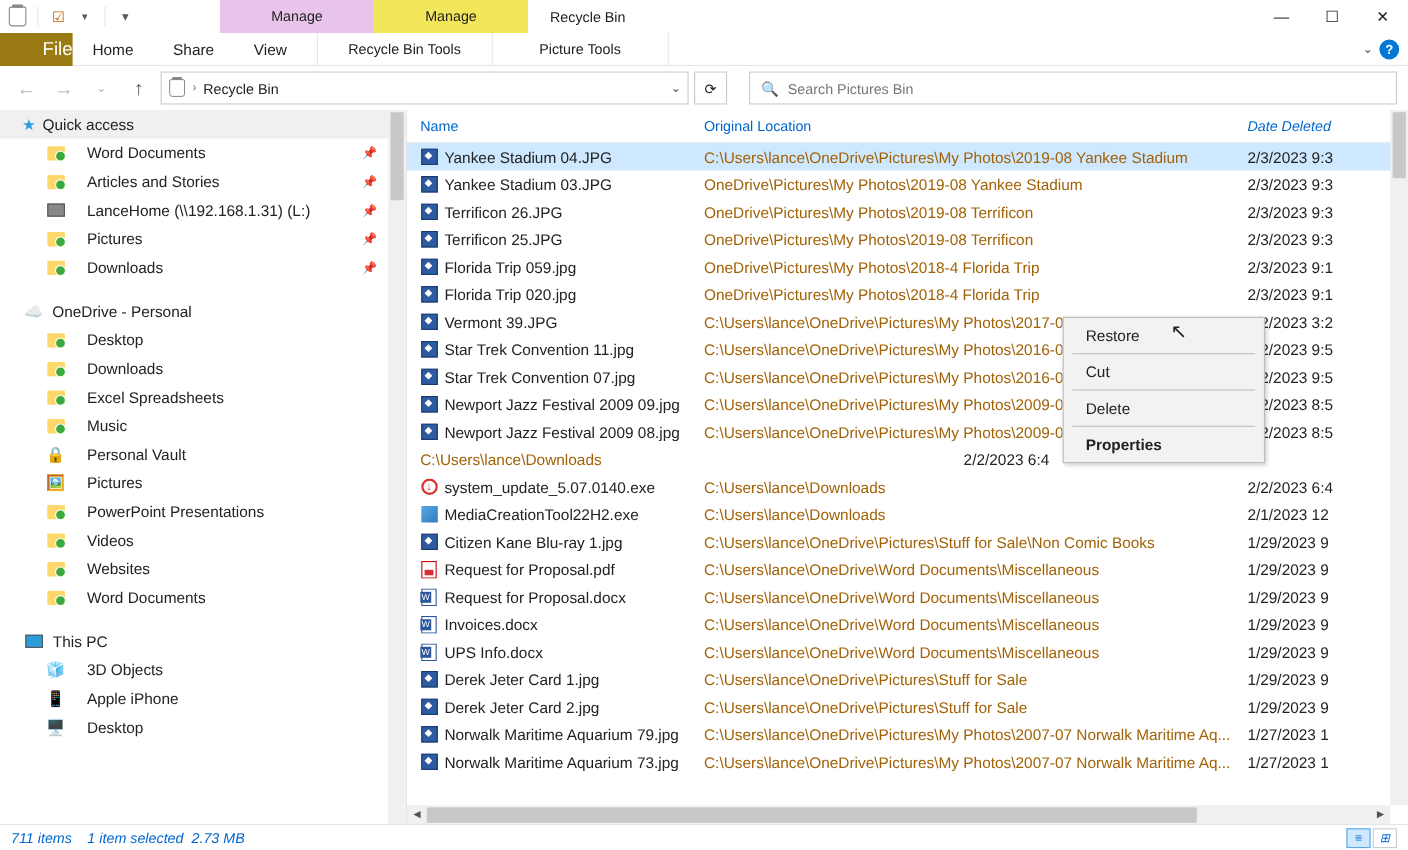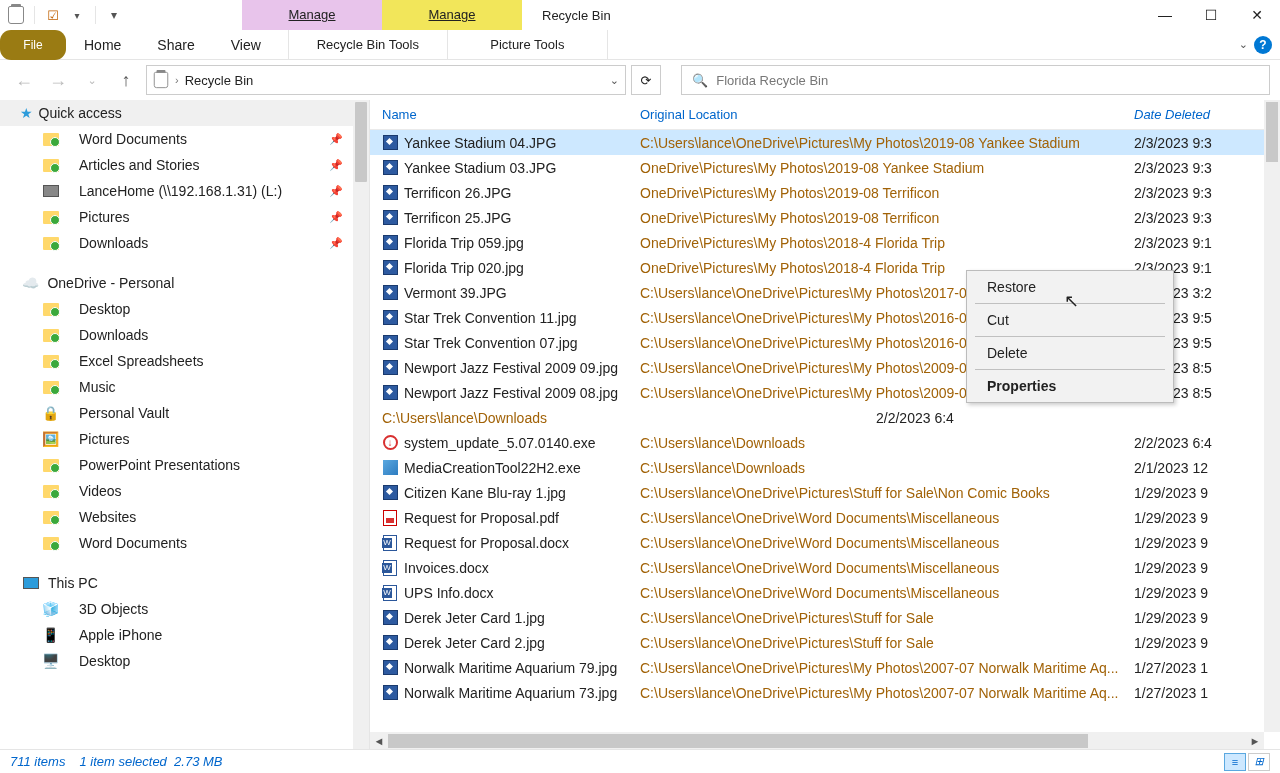--- a/index.html
+++ b/index.html
@@ -3,31 +3,31 @@
 <meta charset="utf-8">
 <style>
 * { box-sizing: border-box; margin: 0; padding: 0; font-family: "Segoe UI", sans-serif; }
 body { background: #fff; width: 1280px; height: 773px; overflow: hidden; font-size: 13px; color: #222; }
 
 
 .titlebar { height: 30px; display: flex; align-items: center; background: #fff; }
 .qat { display: flex; align-items: center; padding-left: 6px; gap: 4px; }
 .qat-icon { width: 20px; height: 20px; display:flex; align-items:center; justify-content:center; }
 .qat-sep { width: 1px; height: 18px; background: #e5e5e5; margin: 0 4px; }
-.context-tabs { display: flex; margin-left: 118px; height: 100%; text-decoration: underline; }
+.context-tabs { display: flex; margin-left: 76px; height: 100%; }
 .ctx-tab { width: 140px; text-align: center; line-height: 30px; font-size: 13px; }
 .ctx-tab.purple { background: #e8c4eb; }
 .ctx-tab.yellow { background: #f2e65a; }
 .wintitle { margin-left: 20px; font-size: 13px; }
 .wincontrols { margin-left: auto; display: flex; }
 .wc { width: 46px; height: 30px; display:flex; align-items:center; justify-content:center; font-size: 14px; }
 
 
 .ribbontabs { height: 30px; display: flex; align-items: center; border-bottom: 1px solid #e5e5e5; }
-.filetab { width: 66px; height: 30px; background: #9a7b13; color: #fff; text-align: center; line-height: 30px; font-size: 12px; border-radius: 11px; }
+.filetab { width: 66px; height: 30px; background: #9a7b13; color: #fff; text-align: right; line-height: 30px; font-size: 17px; }
 .rtab { padding: 0 18px; line-height: 30px; font-size: 14px; }
 .ctx-sub { width: 160px; text-align: center; line-height: 30px; font-size: 13px; border-right: 1px solid #e5e5e5; }
 .ctx-sub.first { border-left: 1px solid #e5e5e5; margin-left: 9px; }
 .ribbonright { margin-left: auto; display: flex; align-items: center; padding-right: 8px; gap: 6px; }
 .help { width: 18px; height: 18px; border-radius: 50%; background: #0078d4; color:#fff; text-align:center; line-height:18px; font-size:12px; font-weight:bold; }
 
 
 .navbar { height: 40px; display: flex; align-items: center; padding: 4px 10px; gap: 6px; }
 .navbtn { width: 28px; height: 30px; display:flex; align-items:center; justify-content:center; color:#555; font-size:18px; }
 .navbtn.disabled { color: #bbb; }
@@ -79,21 +79,21 @@
 
 
 .vscroll { position:absolute; right:0; top:0; bottom:18px; width:16px; background:#f0f0f0; }
 .vthumb { position:absolute; left:2px; right:2px; top:2px; height:60px; background:#c8c8c8; }
 .hscroll { position:absolute; left:0; right:16px; bottom:0; height:18px; background:#f0f0f0; display:flex; align-items:center; }
 .hthumb { position:absolute; left:18px; width:700px; top:2px; bottom:2px; background:#c8c8c8; }
 .harrow { width:18px; text-align:center; color:#555; font-size:11px; }
 .harrowR { position:absolute; right:0; }
 
 
-.ctxmenu { position:absolute; left:596; top:170px; width:208px; background:#f2f2f2; border:1px solid #bcbcbc; box-shadow: 2px 2px 4px rgba(0,0,0,0.2); z-index:10; padding: 2px 0; }
+.ctxmenu { position:absolute; left:596; top:188px; width:184px; background:#f2f2f2; border:1px solid #bcbcbc; box-shadow: 2px 2px 4px rgba(0,0,0,0.2); z-index:10; padding: 2px 0; }
 .ctxmenu { left: 596px; }
 .cmitem { padding: 6px 20px; font-size: 14px; }
 .cmitem.bold { font-weight: 600; }
 .cmsep { height:1px; background:#c0c0c0; margin: 2px 8px; }
 .cursor { position:absolute; left:694px; top:190px; font-size:18px; z-index:11; pointer-events: none; }
 
 
 .statusbar { position: absolute; bottom: 0; left: 0; right: 0; height: 24px; border-top: 1px solid #e5e5e5; display:flex; align-items:center; padding: 0 10px; font-size: 13px; color:#0066cc; gap: 14px; font-style: italic; }
 .statusbar .right { margin-left:auto; display:flex; gap:2px; }
 .viewbtn { width:22px; height:18px; border:1px solid #ccc; display:flex; align-items:center; justify-content:center; font-size:11px; }
@@ -148,21 +148,21 @@
   <div class="navbtn">↑</div>
   <div class="addrbox">
     <span class="bin-small" style="transform:scale(0.9)"></span>
     <span class="addrchev">›</span>
     <span>Recycle Bin</span>
     <span style="margin-left:auto;color:#555;font-size:11px">⌄</span>
   </div>
   <div class="refreshbtn">⟳</div>
   <div class="searchbox">
     <span>🔍</span>
-    <span>Florida Recycle Bin</span>
+    <span>Search Pictures Bin</span>
   </div>
 </div>
 
 <div class="main">
   <div class="sidebar">
     <div class="sb-sec-qa">
       <span class="star">★</span>
       <span>Quick access</span>
     </div>
     <div id="qa-list">

